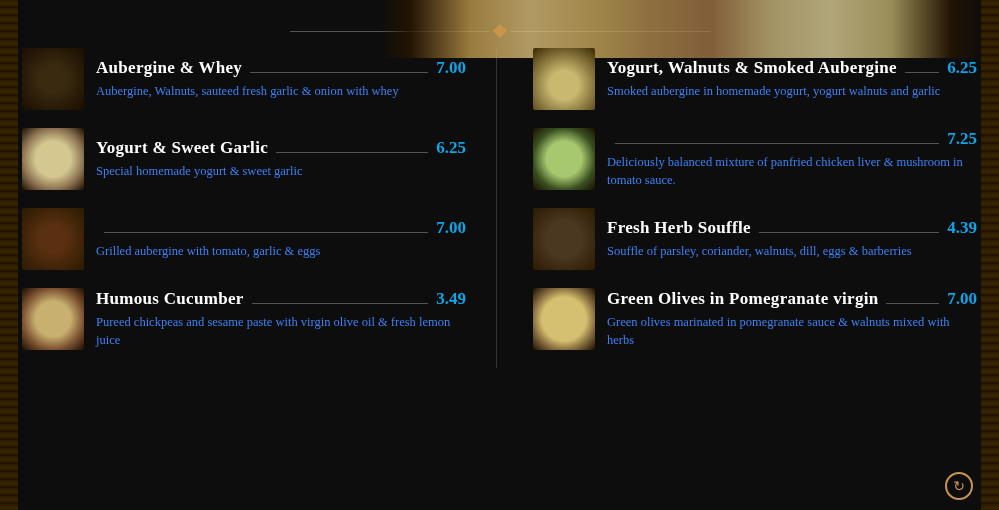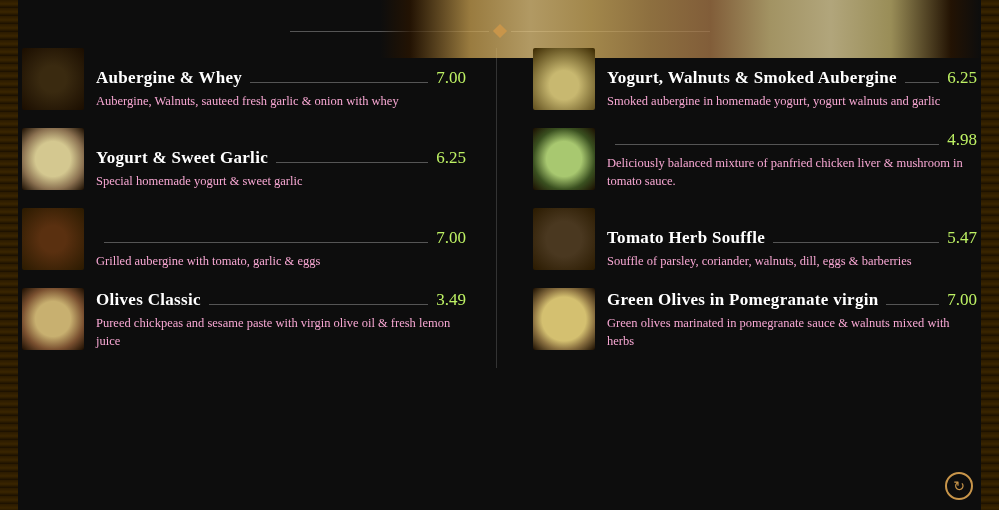--- a/index.html
+++ b/index.html
@@ -90,21 +90,21 @@
     
     .col-right {
       flex: 1;
       padding-left: 36px;
       border-left: 1px solid #333;
     }
 
     
     .menu-item {
       display: flex;
-      align-items: flex-end;
+      align-items: center;
       margin-bottom: 18px;
       gap: 12px;
     }
 
     .menu-item-image {
       width: 62px;
       height: 62px;
       border-radius: 2px;
       overflow: hidden;
       flex-shrink: 0;
@@ -142,28 +142,28 @@
     }
 
     .menu-item-dots {
       flex: 1;
       border-bottom: 1px solid #555;
       margin: 0 8px 4px 8px;
       min-width: 20px;
     }
 
     .menu-item-price {
-      color: #bef264;
+      color: #0ea5e9;
       font-size: 17px;
-      font-weight: normal;
+      font-weight: bold;
       white-space: nowrap;
     }
 
     .menu-item-desc {
-      color: #f9a8d4;
+      color: #3b82f6;
       font-size: 12.5px;
       margin-top: 4px;
       line-height: 1.45;
       font-style: normal;
     }
 
     
     .top-image-band {
       position: absolute;
       top: 0;
@@ -257,21 +257,21 @@
           <span class="menu-item-dots"></span>
           <span class="menu-item-price">7.00</span>
         </div>
         <div class="menu-item-desc">Grilled aubergine with tomato, garlic &amp; eggs</div>
       </div>
     </div>
       <div class="menu-item">
       <div class="menu-item-image food-img-5"></div>
       <div class="menu-item-details">
         <div class="menu-item-title-row">
-          <span class="menu-item-name">Olives Classic</span>
+          <span class="menu-item-name">Humous Cucumber</span>
           <span class="menu-item-dots"></span>
           <span class="menu-item-price">3.49</span>
         </div>
         <div class="menu-item-desc">Pureed chickpeas and sesame paste with virgin olive oil &amp; fresh lemon juice</div>
       </div>
     </div>
     </div>
 
   <div class="col-right" id="right-col">
       <div class="menu-item">
@@ -283,32 +283,32 @@
           <span class="menu-item-price">6.25</span>
         </div>
         <div class="menu-item-desc">Smoked aubergine in homemade yogurt, yogurt walnuts and garlic</div>
       </div>
     </div>
       <div class="menu-item">
       <div class="menu-item-image food-img-7"></div>
       <div class="menu-item-details">
         <div class="menu-item-title-row">
           <span class="menu-item-dots"></span>
-          <span class="menu-item-price">4.98</span>
+          <span class="menu-item-price">7.25</span>
         </div>
         <div class="menu-item-desc">Deliciously balanced mixture of panfried chicken liver &amp; mushroom in tomato sauce.</div>
       </div>
     </div>
       <div class="menu-item">
       <div class="menu-item-image food-img-8"></div>
       <div class="menu-item-details">
         <div class="menu-item-title-row">
-          <span class="menu-item-name">Tomato Herb Souffle</span>
-          <span class="menu-item-dots"></span>
-          <span class="menu-item-price">5.47</span>
+          <span class="menu-item-name">Fresh Herb Souffle</span>
+          <span class="menu-item-dots"></span>
+          <span class="menu-item-price">4.39</span>
         </div>
         <div class="menu-item-desc">Souffle of parsley, coriander, walnuts, dill, eggs &amp; barberries</div>
       </div>
     </div>
       <div class="menu-item">
       <div class="menu-item-image food-img-9"></div>
       <div class="menu-item-details">
         <div class="menu-item-title-row">
           <span class="menu-item-name">Green Olives in Pomegranate virgin</span>
           <span class="menu-item-dots"></span>

